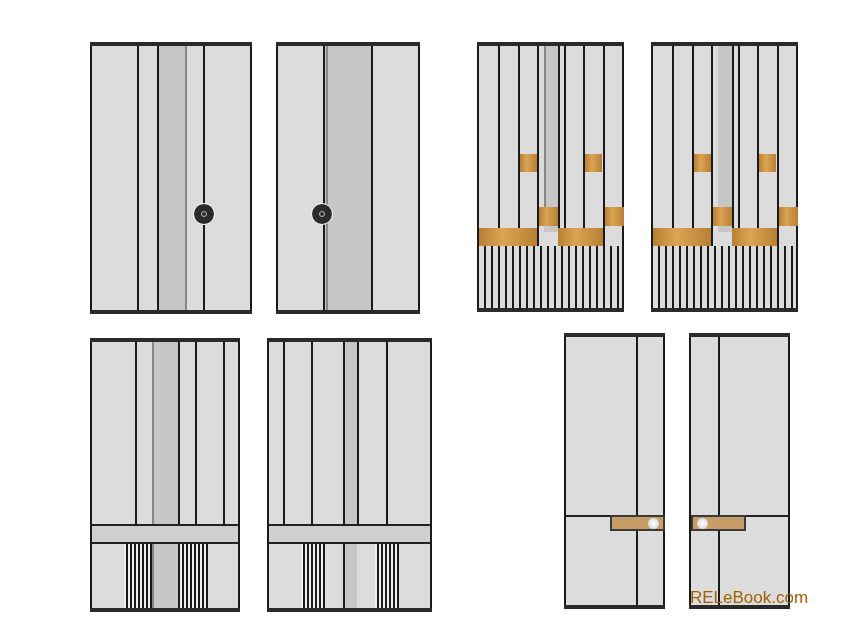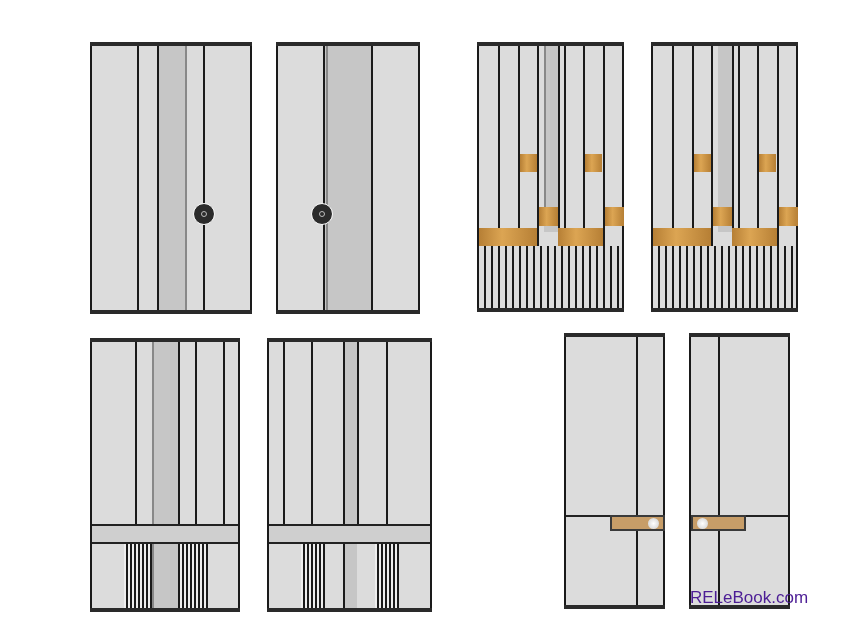--- a/index.html
+++ b/index.html
@@ -10,21 +10,21 @@
   .v{position:absolute;top:4px;bottom:4px;width:2px;background:#1a1a1a;}
   .vg{position:absolute;top:4px;bottom:4px;width:2px;background:#888;}
   .strip{position:absolute;top:4px;bottom:4px;background:#c6c6c6;}
   .knob{position:absolute;width:22px;height:22px;border-radius:50%;background:#2b2b2b;border:1px solid #fff;box-sizing:border-box;}
   .knob::after{content:"";position:absolute;left:7px;top:7px;width:6px;height:6px;border-radius:50%;border:1px solid #bbb;box-sizing:border-box;}
   .gold{position:absolute;background:linear-gradient(90deg,#b67f35,#dca553 40%,#b67f35);}
   .band{position:absolute;left:0;right:0;height:16px;background:#cfcfcf;border-top:2px solid #222;border-bottom:2px solid #222;}
   .hl{position:absolute;height:2px;background:#222;}
   .plaque{position:absolute;height:16px;background:#c79d68;border:2px solid #3a3a3a;box-sizing:border-box;}
   .plaque .gem{position:absolute;top:1px;width:11px;height:11px;border-radius:50%;background:radial-gradient(circle,#fff,#ccc);}
-  .wm{position:absolute;left:690px;top:588px;color:#4c1d95;font-size:17px;}
+  .wm{position:absolute;left:690px;top:588px;color:#a16207;font-size:17px;}
 </style>
 </head>
 <body>
 
 <div class="door" style="left:90px;top:42px;width:162px;height:272px;">
   <div class="top"></div>
   <div class="v" style="left:45px"></div>
   <div class="strip" style="left:67px;width:26px"></div>
   <div class="v" style="left:65px"></div>
   <div class="vg" style="left:93px"></div>

